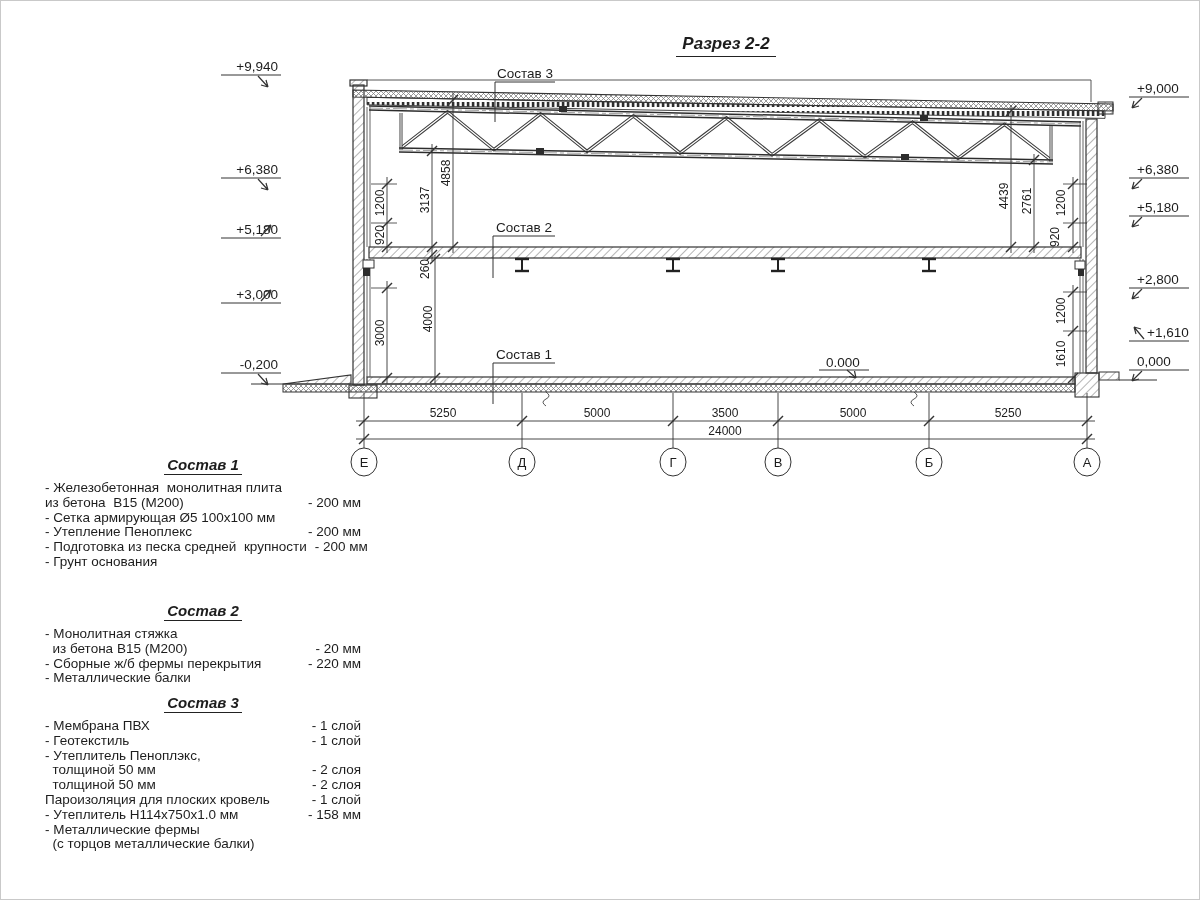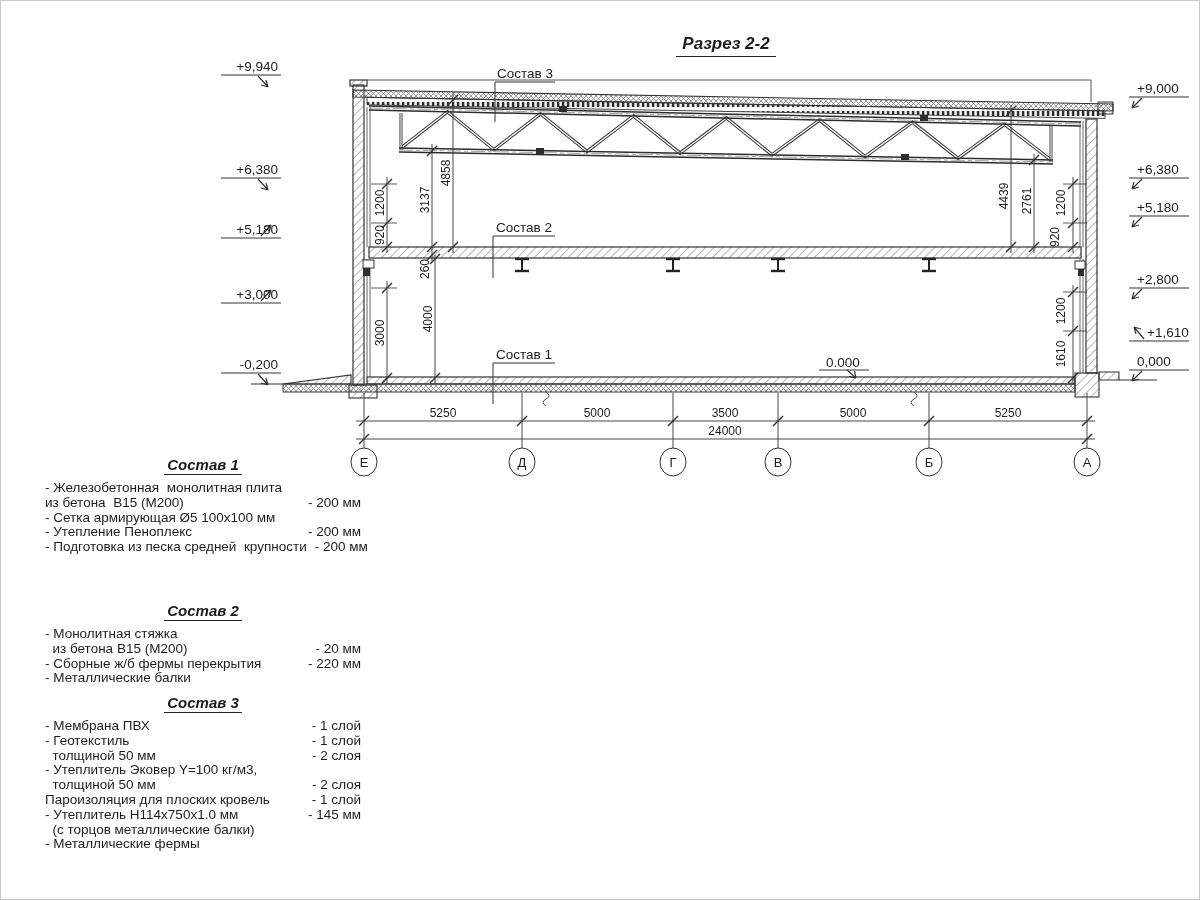--- a/index.html
+++ b/index.html
@@ -300,20 +300,24 @@
           <span class="cval"></span>
         </div>
         <div class="crow">
           <span class="clab">- Утепление Пеноплекс</span>
           <span class="cval">- 200 мм</span>
         </div>
         <div class="crow">
           <span class="clab">- Подготовка из песка средней  крупности</span>
           <span class="cval">- 200 мм</span>
         </div>
+        <div class="crow">
+          <span class="clab">- Грунт основания</span>
+          <span class="cval"></span>
+        </div>
       </div>
   </div>
   <div class="comp" style="top:601px">
     <div class="comp-title"><b class="comp-title-text">Состав 2</b></div>
     <div class="comp-rows">
         <div class="crow">
           <span class="clab">- Монолитная стяжка</span>
           <span class="cval"></span>
         </div>
         <div class="crow">
@@ -335,43 +339,43 @@
     <div class="comp-rows">
         <div class="crow">
           <span class="clab">- Мембрана ПВХ</span>
           <span class="cval">- 1 слой</span>
         </div>
         <div class="crow">
           <span class="clab">- Геотекстиль</span>
           <span class="cval">- 1 слой</span>
         </div>
         <div class="crow">
+          <span class="clab">- Утеплитель Пеноплэкс,</span>
+          <span class="cval"></span>
+        </div>
+        <div class="crow">
           <span class="clab">  толщиной 50 мм</span>
           <span class="cval">- 2 слоя</span>
         </div>
         <div class="crow">
-          <span class="clab">- Утеплитель Эковер Y=100 кг/м3,</span>
-          <span class="cval"></span>
-        </div>
-        <div class="crow">
           <span class="clab">  толщиной 50 мм</span>
           <span class="cval">- 2 слоя</span>
         </div>
         <div class="crow">
           <span class="clab">Пароизоляция для плоских кровель</span>
           <span class="cval">- 1 слой</span>
         </div>
         <div class="crow">
           <span class="clab">- Утеплитель Н114х750х1.0 мм</span>
-          <span class="cval">- 145 мм</span>
+          <span class="cval">- 158 мм</span>
+        </div>
+        <div class="crow">
+          <span class="clab">- Металлические фермы</span>
+          <span class="cval"></span>
         </div>
         <div class="crow">
           <span class="clab">  (с торцов металлические балки)</span>
-          <span class="cval"></span>
-        </div>
-        <div class="crow">
-          <span class="clab">- Металлические фермы</span>
           <span class="cval"></span>
         </div>
       </div>
   </div>
 
 </div>
 
 </body></html>

